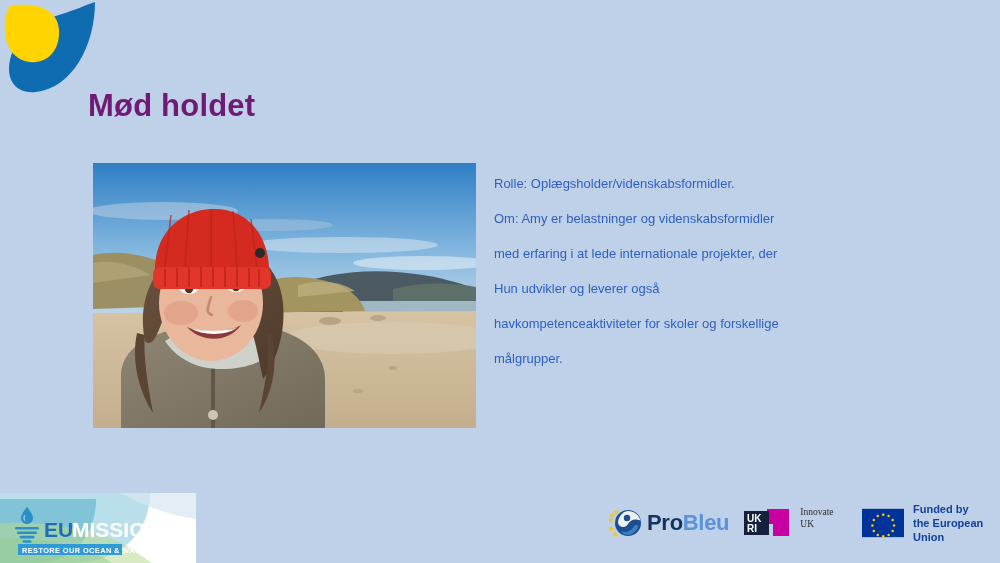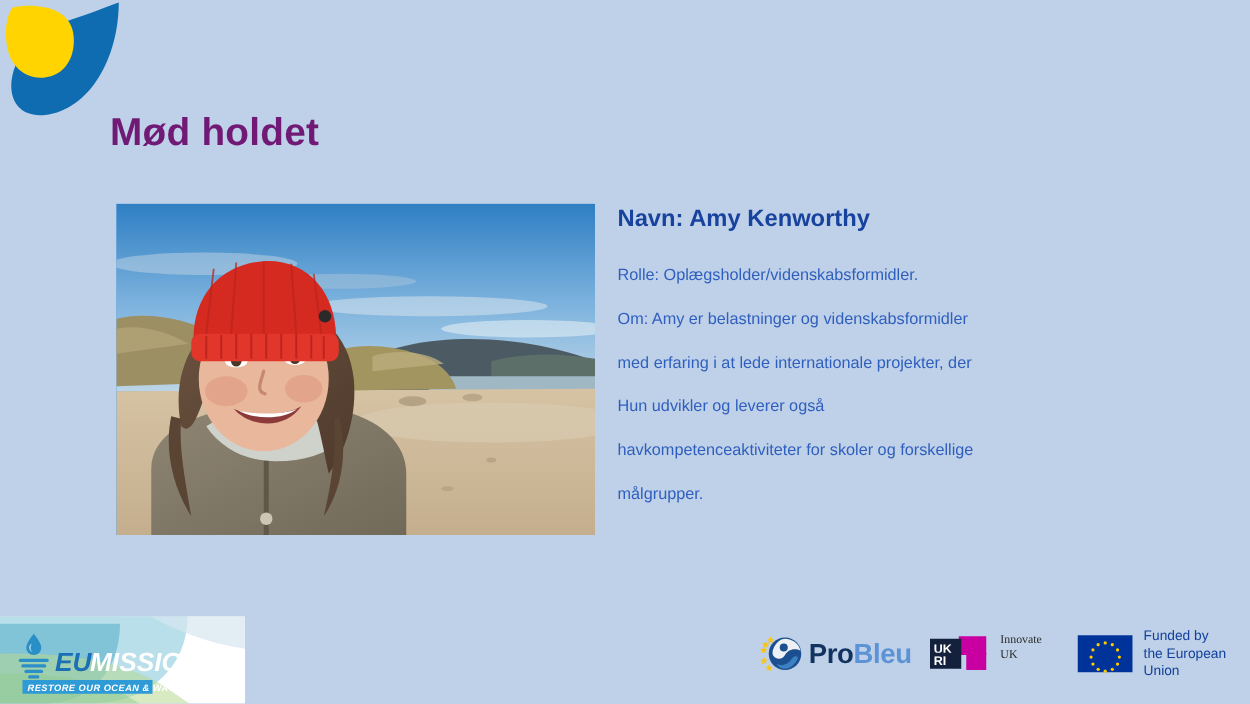--- a/index.html
+++ b/index.html
@@ -69,21 +69,20 @@
     white-space: nowrap;
   }
 
   
   #eu-missions-banner {
     position: absolute;
     left: 0;
     bottom: 0;
     width: 196px;
     height: 70px;
-    font-style: italic;
   }
 
   
   #footer-logos {
     position: absolute;
     left: 608px;
     top: 501px;
     height: 44px;
     display: flex;
     align-items: center;
@@ -108,21 +107,21 @@
     font-weight: normal;
     font-family: Liberation Serif, serif;
   }
 
   #eu-funding-logo { margin-left: 28px; display: flex; align-items: center; }
   #eu-funding-logo .euf-text {
     margin-left: 9px;
     font-size: 11px;
     line-height: 14px;
     color: #12409b;
-    font-weight: normal;
+    font-weight: bold;
   }
 </style>
 </head>
 <body>
 
 <div id="brand-mark">
   <svg width="110" height="105" viewBox="0 0 110 105">
     <path d="M95,2 C95,46 72,88 36,92 C14,94 6,78 10,60 C15,38 36,22 62,14 C75,10 86,5 95,2 Z" fill="#0f6cb0"></path>
     <path d="M10,6 C30,2 58,6 59,30 C60,46 52,60 36,62 C18,64 6,50 5,32 C4,20 6,12 10,6 Z" fill="#ffd400"></path>
   </svg>
@@ -229,21 +228,20 @@
         <path d="M96,47 L92,104"></path>
         <path d="M118,46 L118,104"></path>
       <path d="M140,48 L144,104"></path>
         <path d="M158,56 L164,104"></path>
     </g>
     <circle cx="167" cy="90" r="5" fill="#2a2a2a"></circle>
   </svg>
 </div>
 
 <div id="bio-block">
-  <div class="bio-name">Navn: Amy Kenworthy</div>
   <div class="bio-line">Rolle: Oplægsholder/videnskabsformidler.</div>
   <div class="bio-line">Om: Amy er belastninger og videnskabsformidler</div>
   <div class="bio-line">med erfaring i at lede internationale projekter, der</div>
   <div class="bio-line">Hun udvikler og leverer også</div>
   <div class="bio-line">havkompetenceaktiviteter for skoler og forskellige</div>
   <div class="bio-line">målgrupper.</div>
 </div>
 
 <div id="eu-missions-banner">
   <svg width="196" height="70" viewBox="0 0 196 70">

